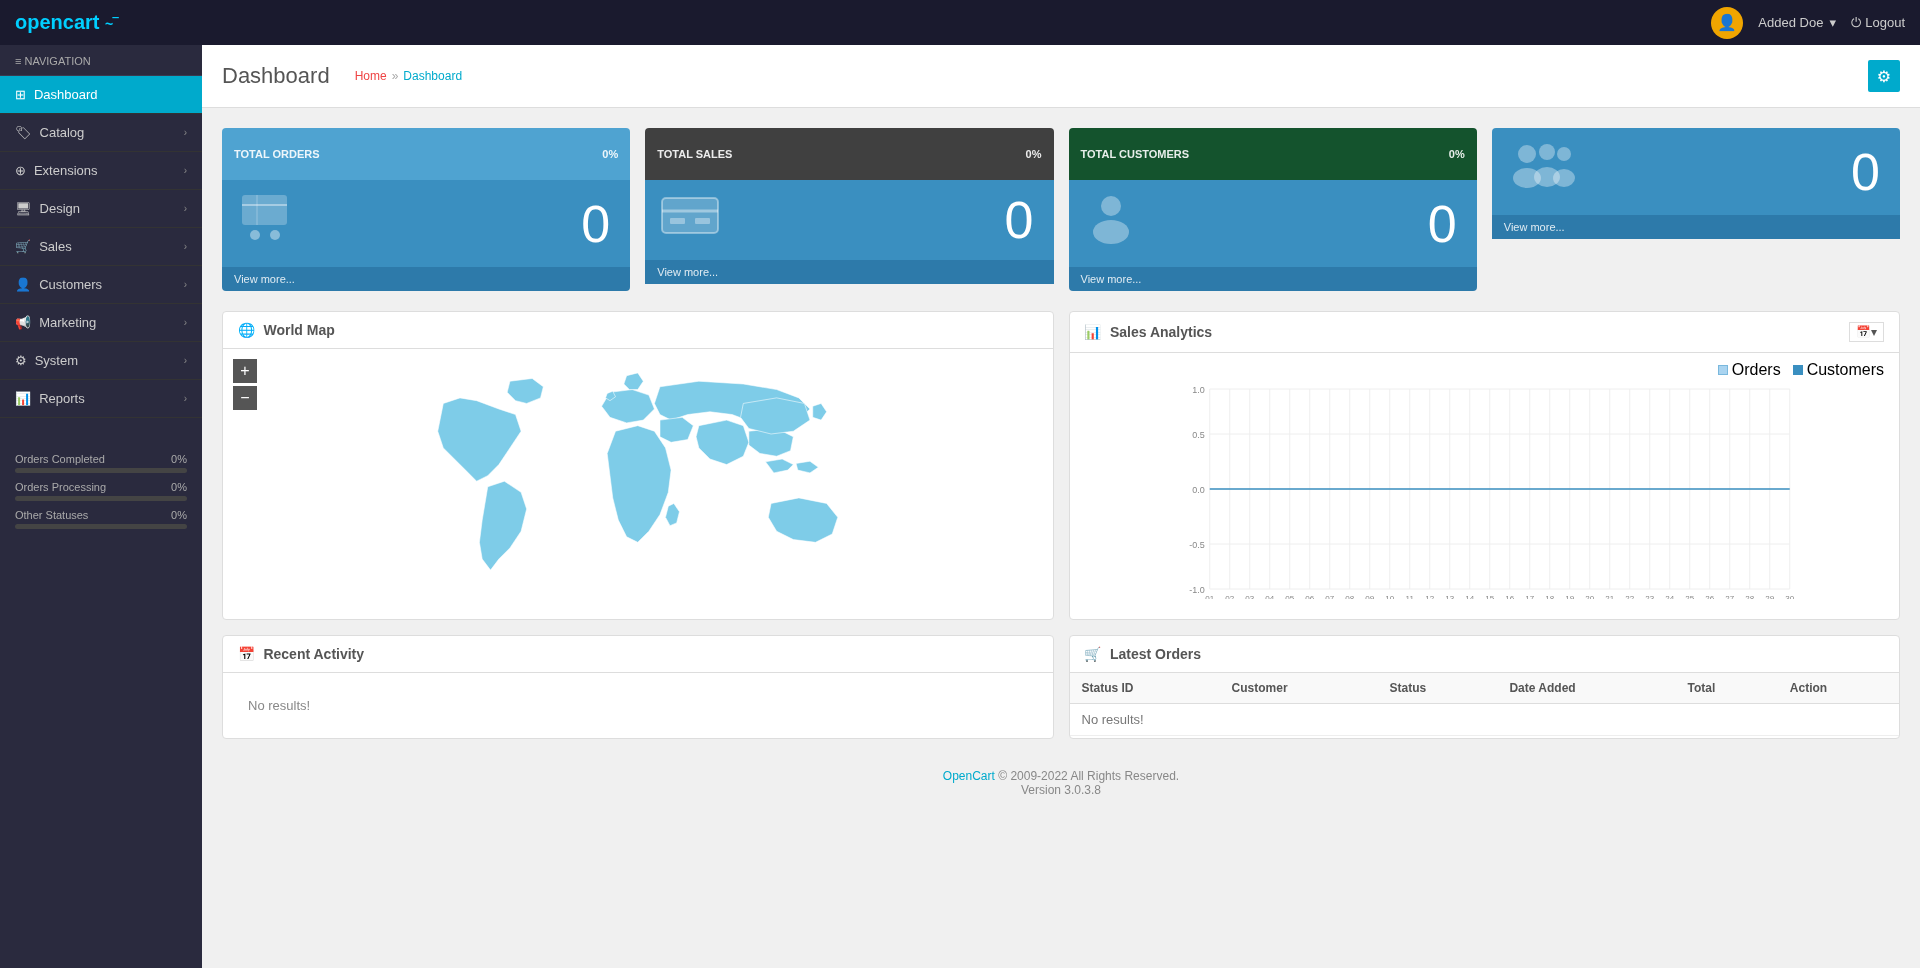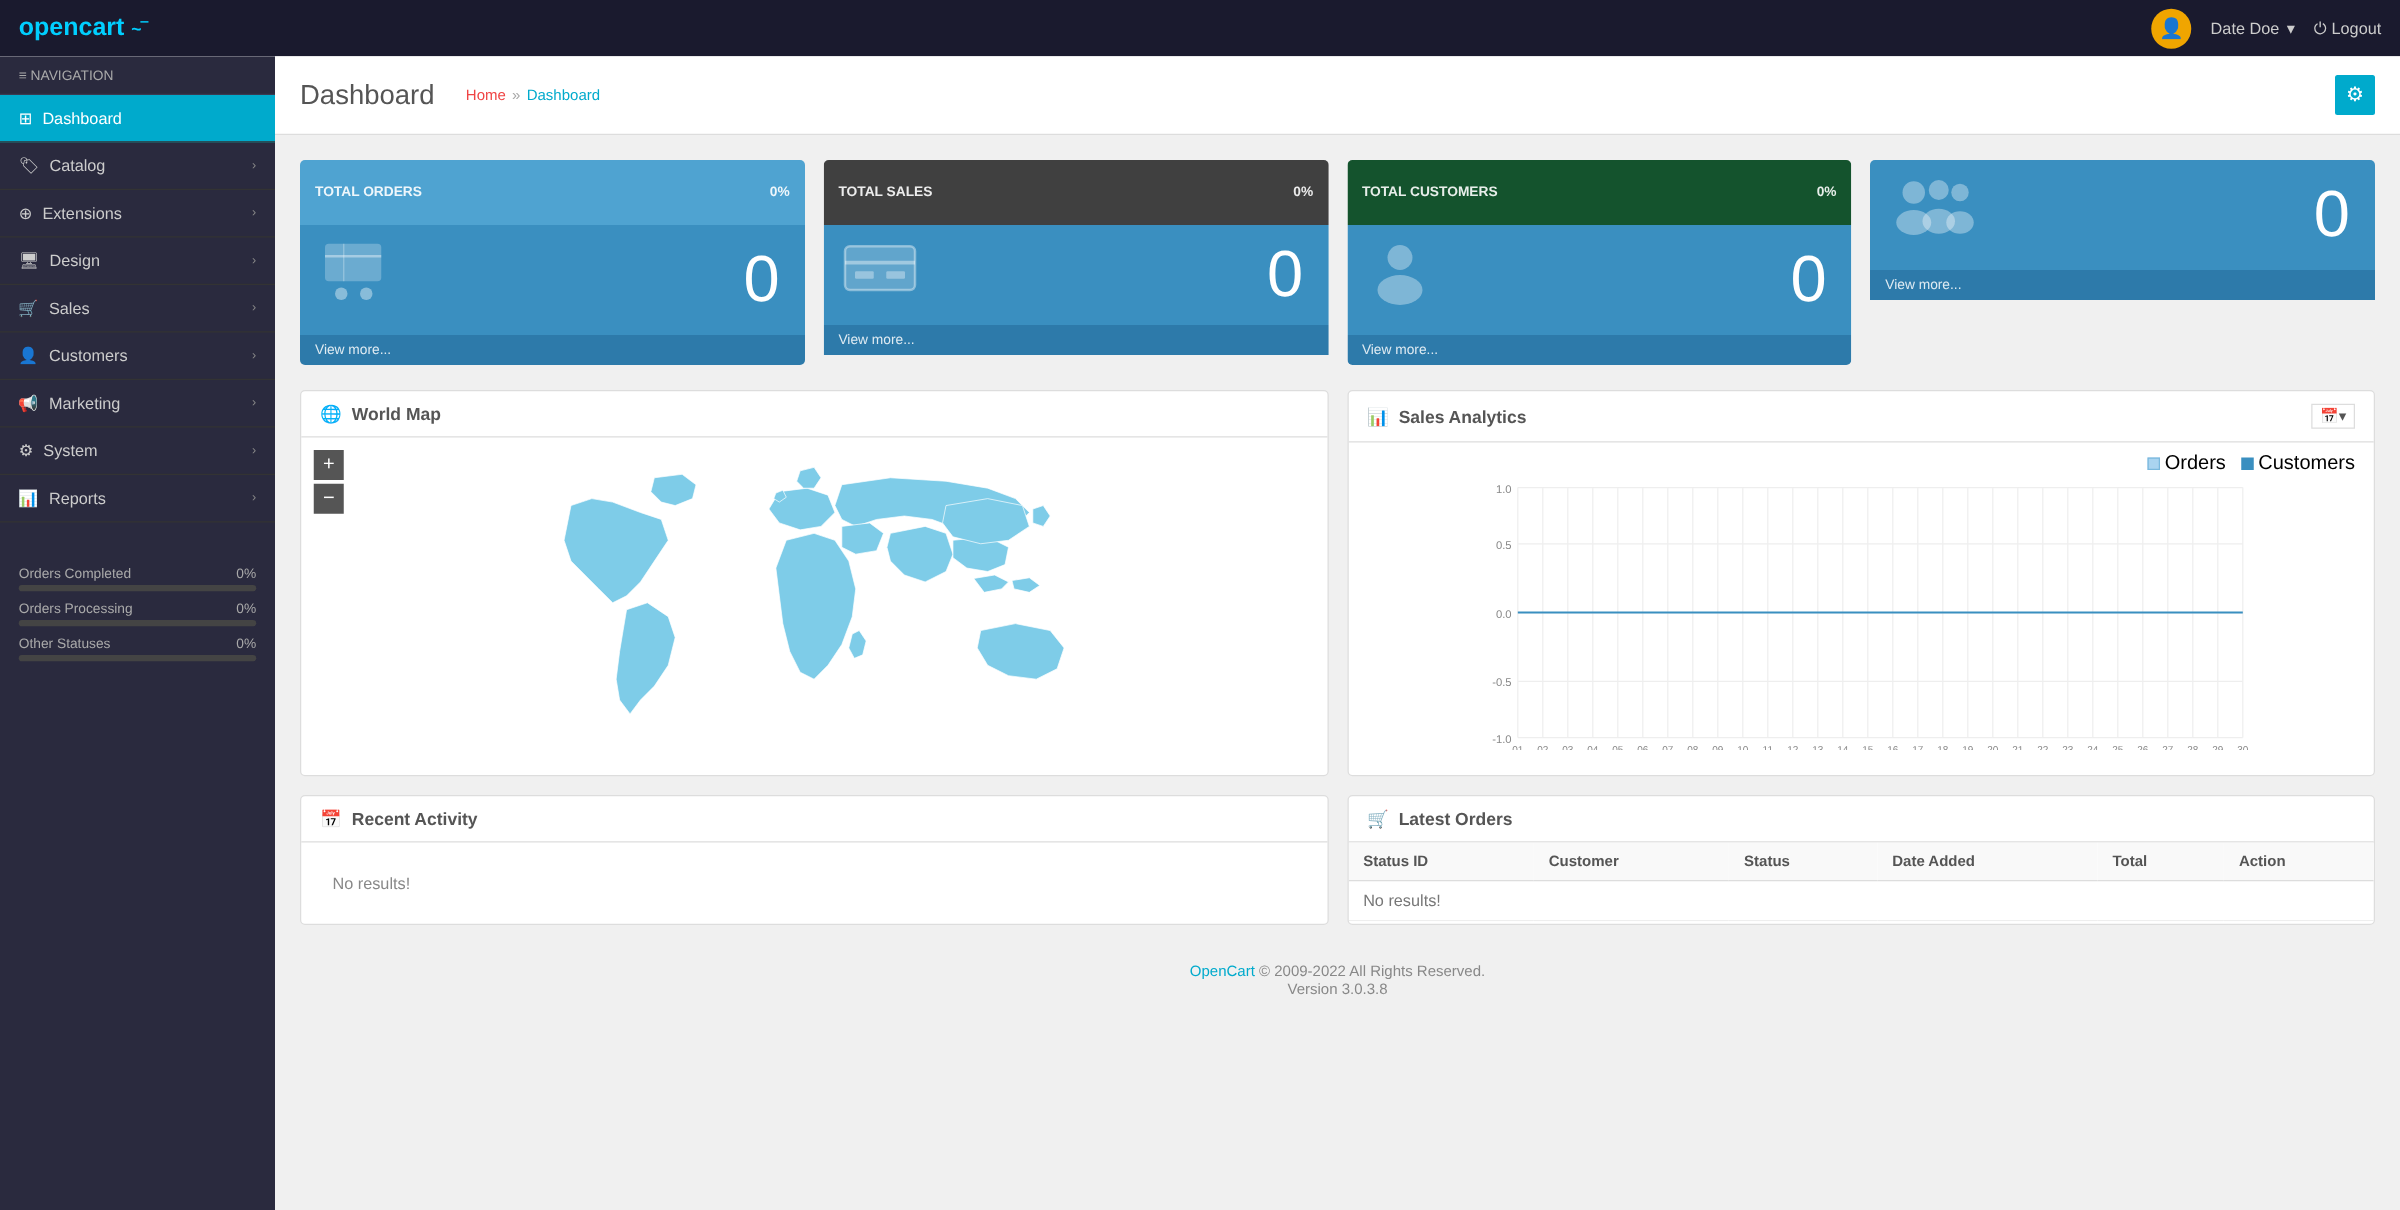--- a/index.html
+++ b/index.html
@@ -11,21 +11,21 @@
     .topbar-logo span { color: #00cfff; }
     .topbar-right { display: flex; align-items: center; gap: 15px; color: #ccc; font-size: 13px; }
     .avatar { width: 32px; height: 32px; border-radius: 50%; background: #f0a500; display: flex; align-items: center; justify-content: center; color: #333; font-size: 16px; }
     .topbar-user { display: flex; align-items: center; gap: 6px; color: #ccc; cursor: pointer; }
     .topbar-logout { color: #ccc; cursor: pointer; display: flex; align-items: center; gap: 4px; }
 
     
     .layout { display: flex; flex: 1; overflow: hidden; }
 
     
-    .sidebar { width: 220px; background: #2a2a3e; flex-shrink: 0; overflow-y: auto; display: flex; flex-direction: column; }
+    .sidebar { width: 202px; background: #2a2a3e; flex-shrink: 0; overflow-y: auto; display: flex; flex-direction: column; }
     .sidebar-nav-title { color: #aaa; font-size: 11px; padding: 10px 15px 8px; border-bottom: 1px solid #3a3a50; text-transform: uppercase; }
     .sidebar-item { display: flex; align-items: center; justify-content: space-between; padding: 11px 15px; color: #ccc; cursor: pointer; border-bottom: 1px solid #333; }
     .sidebar-item.active { background: #00aacc; color: #fff; }
     .sidebar-item-left { display: flex; align-items: center; gap: 8px; }
     .sidebar-chevron { color: #888; font-size: 10px; }
     .stat-row { margin-bottom: 8px; }
     .stat-label { display: flex; justify-content: space-between; color: #aaa; font-size: 11px; margin-bottom: 3px; }
     .stat-bar { height: 5px; background: #444; border-radius: 3px; }
     .stat-bar-fill { height: 100%; background: #4488aa; border-radius: 3px; }
 
@@ -90,21 +90,21 @@
 </head>
 <body>
 
 <div class="topbar">
   <div class="topbar-logo">
     <span style="color:#00cfff;font-weight:bold;font-size:20px;">open<span style="color:#00cfff;">cart</span> <span style="color:#00cfff;font-size:14px;">~‾</span></span>
   </div>
   <div class="topbar-right">
     <div class="avatar">👤</div>
     <div class="topbar-user">
-      <span>Date Doe</span>
+      <span>Added Doe</span>
       <span>▾</span>
     </div>
     <div class="topbar-logout">
       <span>⏻</span>
       <span>Logout</span>
     </div>
   </div>
 </div>
 
 <div class="layout">

